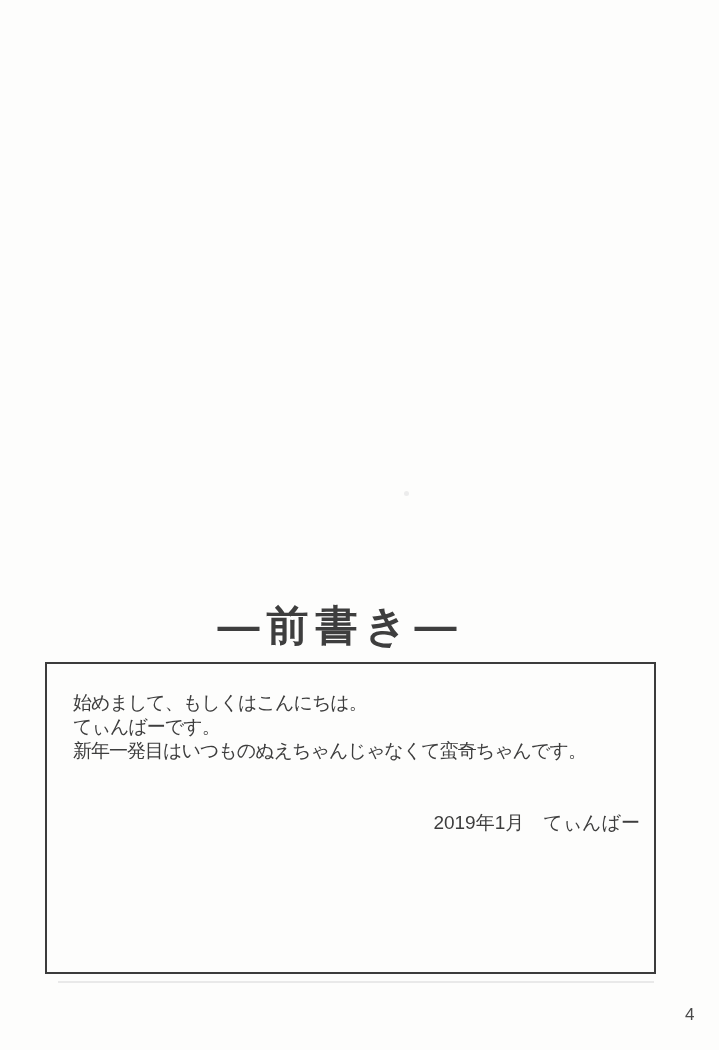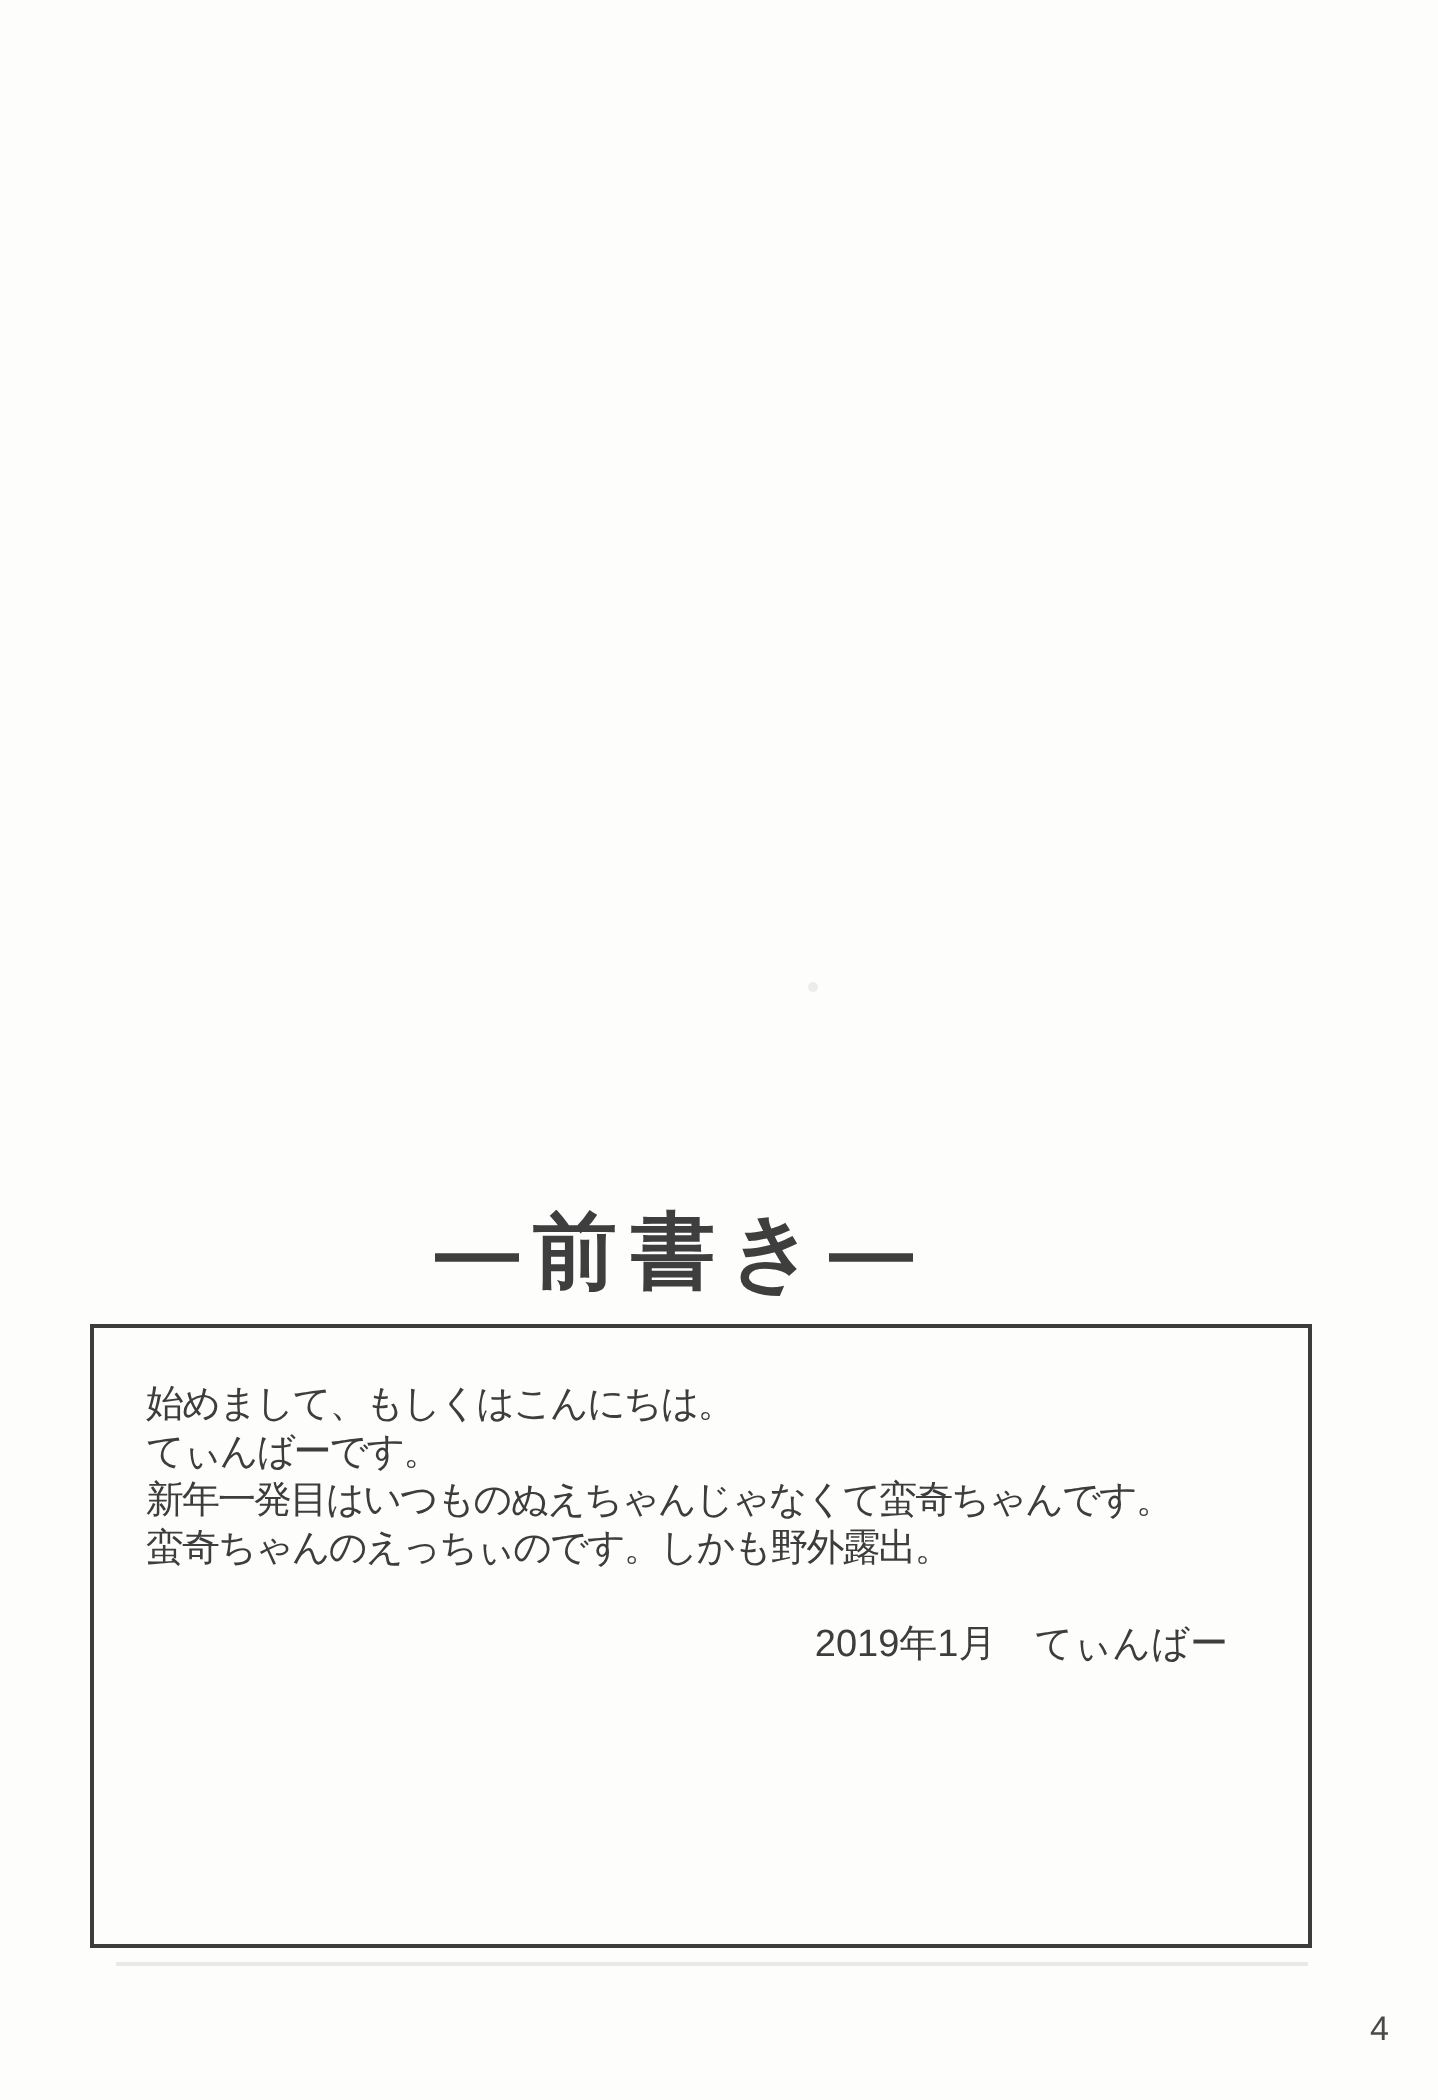--- a/index.html
+++ b/index.html
@@ -47,31 +47,32 @@
   }
   .foreword-box {
     position: absolute;
     left: 45px;
     top: 662px;
     width: 611px;
     height: 312px;
     box-sizing: border-box;
     border: 2px solid #3c3c3c;
     background: transparent;
-    padding: 27px 40px 0 26px;
+    padding: 27px 14px 0 26px;
     font-size: 19px;
     letter-spacing: -1px;
     line-height: 24px;
     color: #3d3d3d;
   }
   .fw-line {
     min-height: 24px;
     white-space: nowrap;
   }
   .fw-signature {
+    margin-top: 24px;
     text-align: right;
     white-space: nowrap;
     letter-spacing: 0;
   }
   .box-scan-shadow {
     position: absolute;
     left: 58px;
     top: 981px;
     width: 596px;
     height: 2px;
@@ -93,21 +94,20 @@
 <div class="page">
 
   <div class="scan-speck"></div>
 
   <h1 class="page-title">―前書き―</h1>
 
   <div class="foreword-box">
     <div class="fw-line">始めまして、もしくはこんにちは。</div>
     <div class="fw-line">てぃんばーです。</div>
     <div class="fw-line">新年一発目はいつものぬえちゃんじゃなくて蛮奇ちゃんです。</div>
-    <div class="fw-line">蛮奇ちゃんのえっちぃのです。しかも野外露出。</div>
     <div class="fw-line"></div>
     <div class="fw-signature">2019年1月　てぃんばー</div>
   </div>
 
   <div class="box-scan-shadow"></div>
 
   <div class="page-number">4</div>
 
 </div>
 

